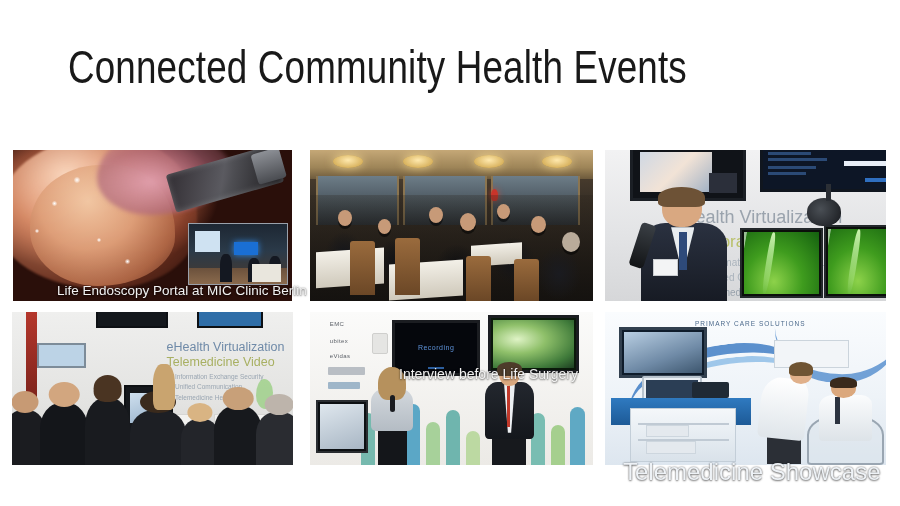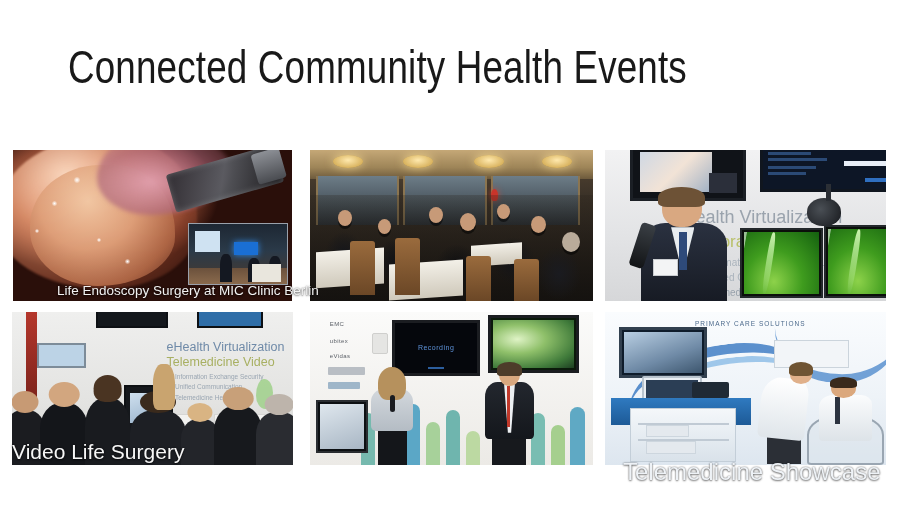--- a/index.html
+++ b/index.html
@@ -264,21 +264,21 @@
         <div class="flr"></div>
         <div class="scr"></div>
         <div class="scr2"></div>
         <div class="per" style="left:32%;"></div>
         <div class="per" style="left:60%;height:40%;"></div>
         <div class="per" style="left:82%;height:44%;"></div>
         <div class="wht"></div>
       </div>
     </div>
   </div>
-  <div class="cap" id="cap1">Life Endoscopy Surgery at MIC Clinic Berlin</div>
+  <div class="cap" id="cap1">Life Endoscopy Portal at MIC Clinic Berlin</div>
 
   <div class="photo" id="p2">
     <div class="ph-inner">
       <div class="ceil"></div>
       <div class="lamp" style="left:8%;"></div>
       <div class="lamp" style="left:33%;"></div>
       <div class="lamp" style="left:58%;"></div>
       <div class="lamp" style="left:82%;"></div>
       <div class="win" style="left:2%;width:28%;"></div>
       <div class="win" style="left:33%;width:28%;"></div>
@@ -382,21 +382,20 @@
         <div class="person" style="left:72%;width:17%;height:66%;background:#17191d;">
             <div class="hd" style="background:#c8a079;"></div>
           </div>
         <div class="person" style="left:87%;width:16%;height:60%;background:#2a2c31;">
             <div class="hd" style="background:#bdb4ab;"></div>
           </div>
       </div>
       <div style="position:absolute;left:50%;top:34%;width:8%;height:30%;background:#c9a46f;border-radius:40% 40% 20% 20%;"></div>
     </div>
   </div>
-  <div class="cap" id="cap4">Video Life Surgery</div>
 
   <div class="photo" id="p5">
     <div class="ph-inner">
       <div class="wall"></div>
       <div class="logo" style="top:6%;">EMC</div>
       <div class="logo" style="top:17%;">ubitex</div>
       <div class="logo" style="top:27%;">eVidas</div>
       <div class="logobox" style="top:36%;width:13%;height:5%;"></div>
       <div class="logobox" style="top:46%;width:11%;height:4.5%;background:#9fb6c9;"></div>
       <div class="wsp"></div>
@@ -429,20 +428,21 @@
       <div class="pR">
         <div class="leg"></div>
         <div class="suit"></div>
         <div class="shirt"></div>
         <div class="lny"></div>
         <div class="hd"></div>
         <div class="hair"></div>
       </div>
     </div>
   </div>
+  <div class="cap" id="cap5">Interview  before Life Surgery</div>
 
   <div class="photo" id="p6">
     <div class="ph-inner">
       <div class="wall"></div>
       <div class="swoosh"></div>
       <div class="swoosh2"></div>
       <div class="swoosh3"></div>
       <div class="pcs">PRIMARY CARE SOLUTIONS</div>
       <div class="mon">
           <i></i>

